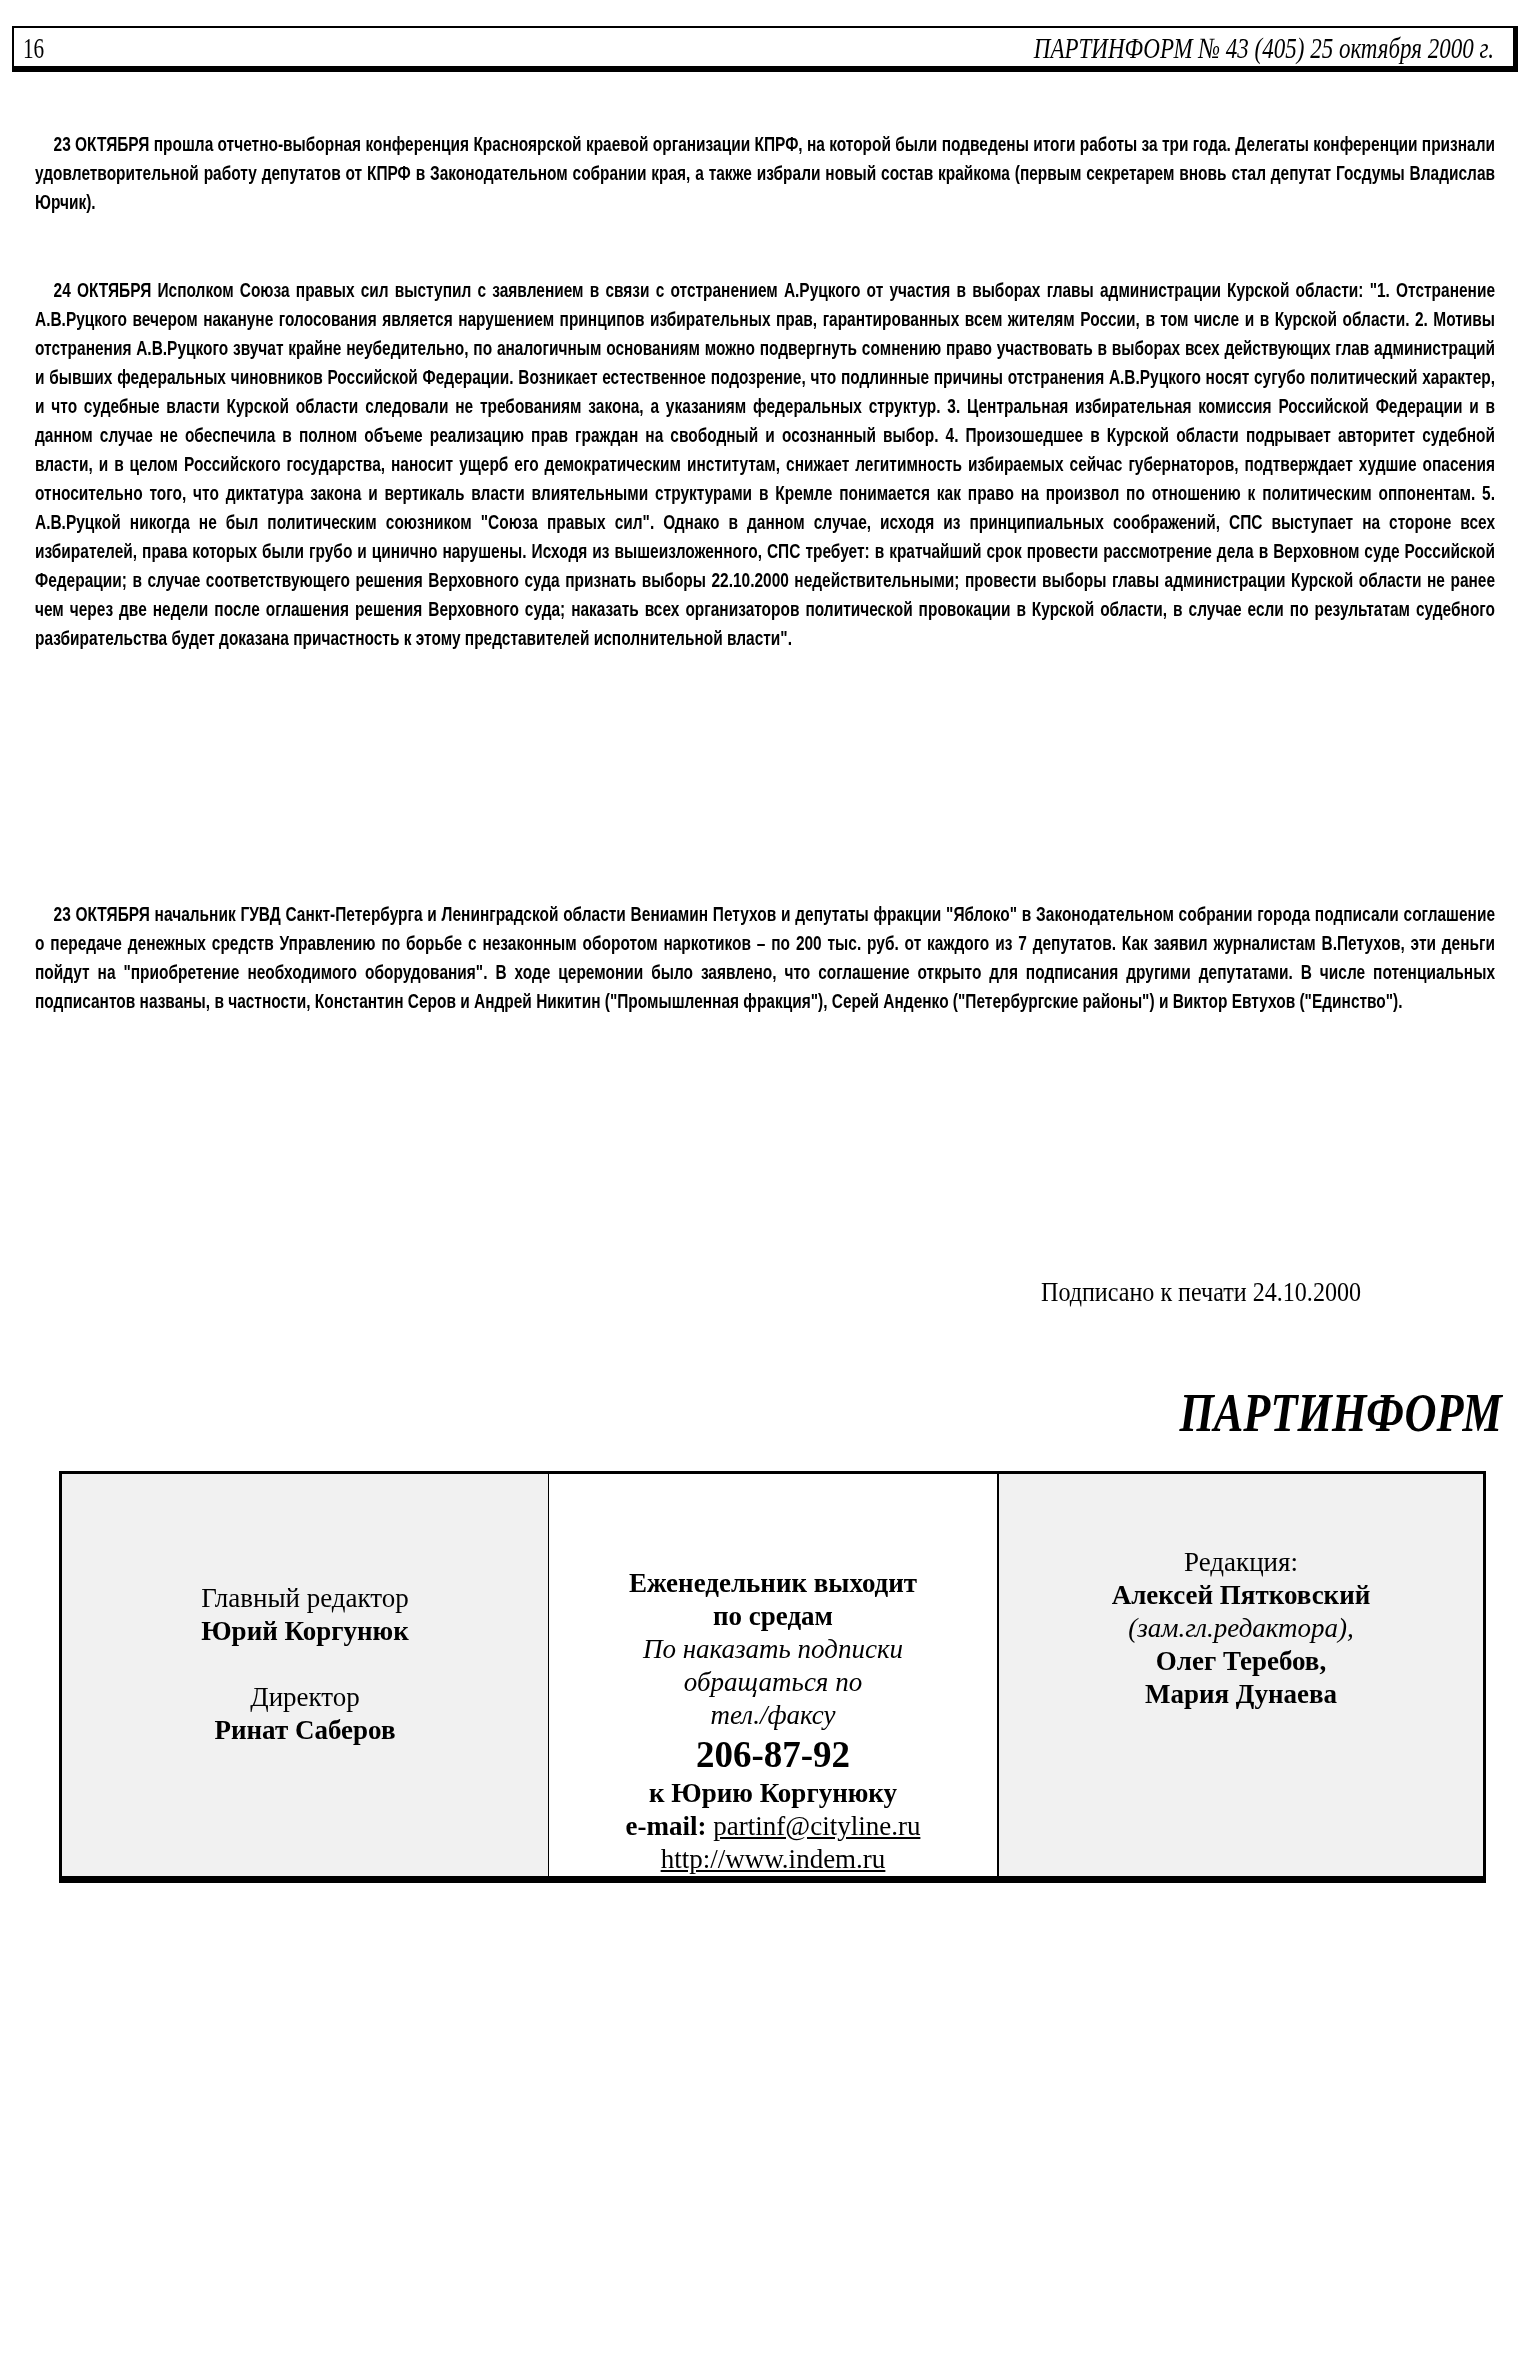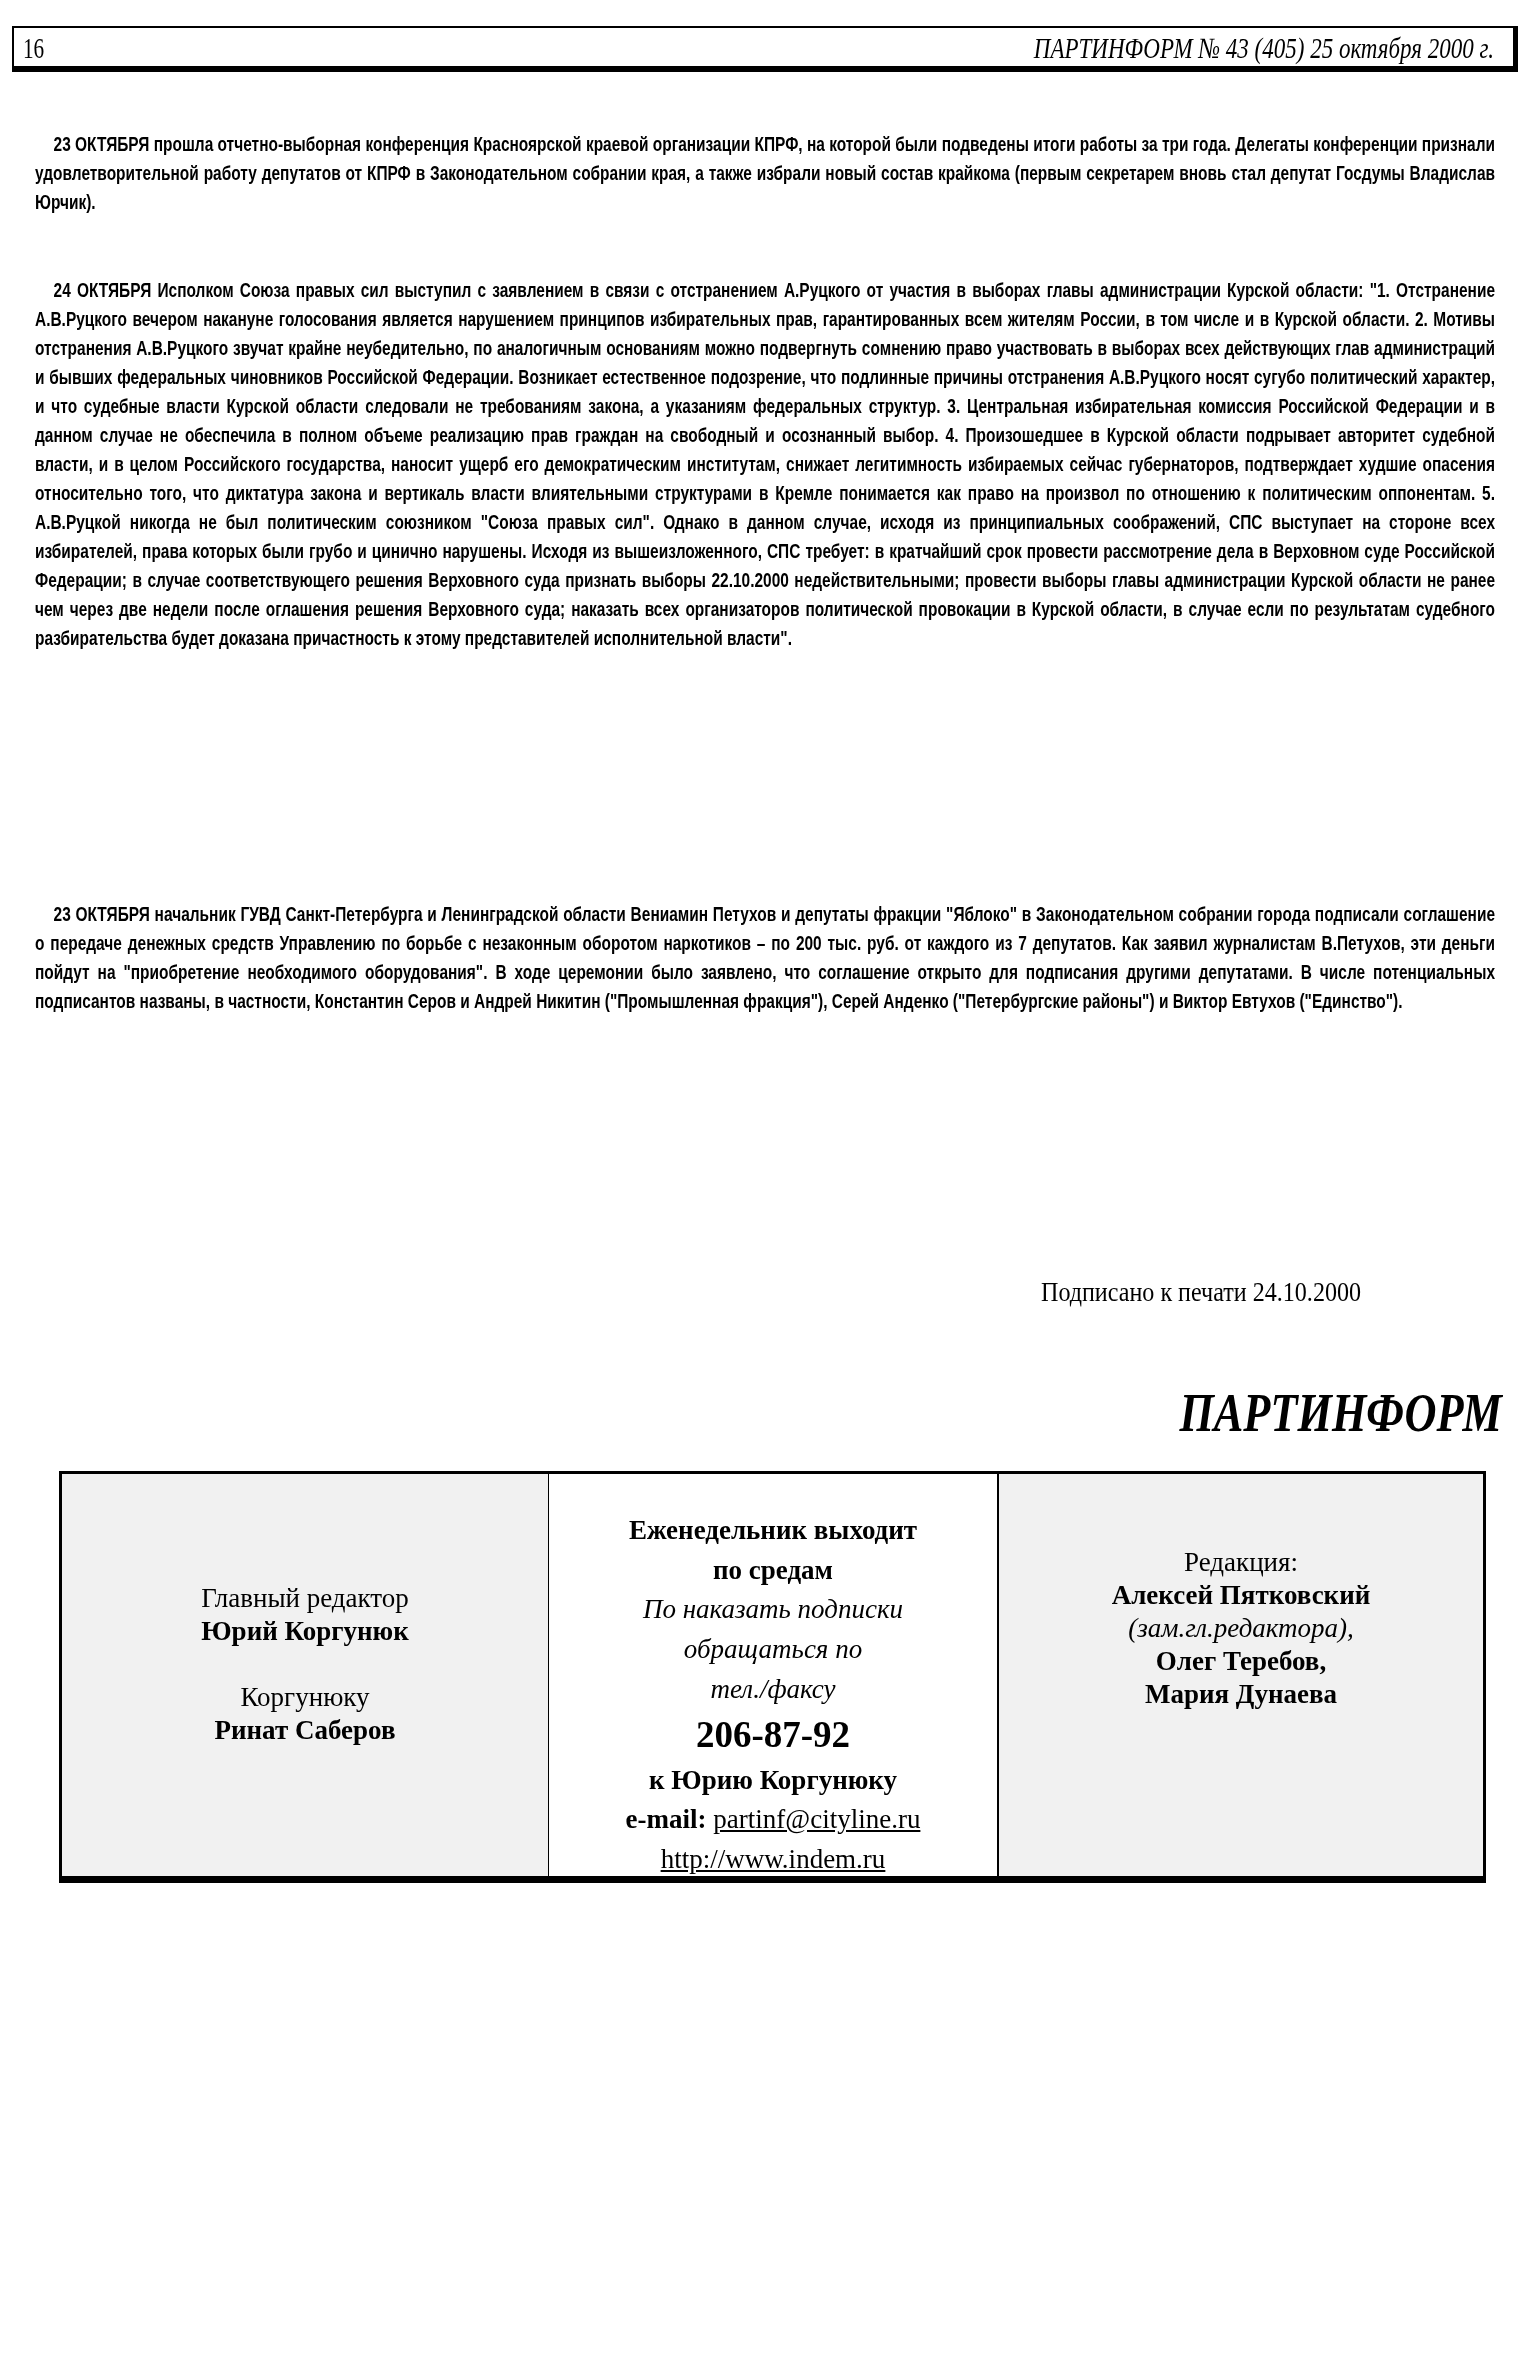--- a/index.html
+++ b/index.html
@@ -49,21 +49,21 @@
     position: absolute; left: 59px; top: 1471px; width: 1421px; height: 402px;
     border: 3.2px solid #000; border-bottom-width: 7.7px;
     display: flex; box-sizing: content-box;
   }
   .cell {
     height: 100%; box-sizing: border-box; display: flex; flex-direction: column;
     align-items: center; justify-content: center;
     font-family: "Liberation Serif", serif; text-align: center;
   }
   .cell-left { width: 487px; background: #f1f1f1; border-right: 1.9px solid #000; justify-content: flex-start; padding-top: 108px; }
-  .cell-mid { width: 450px; background: #ffffff; border-right: 2.6px solid #000; justify-content: space-between; padding-top: 40px; }
+  .cell-mid { width: 450px; background: #ffffff; border-right: 2.6px solid #000; justify-content: flex-end; padding-top: 40px; }
   .cell-right { flex: 1; background: #f1f1f1; justify-content: flex-start; padding-top: 72px; }
 
   .line { font-size: 27px; line-height: 33px; white-space: nowrap; }
   .b { font-weight: bold; }
   .i { font-style: italic; }
   .gap { height: 33px; }
   .phone { font-size: 37px; line-height: 45px; font-weight: bold; }
   .link { text-decoration: underline; color: #000; }
 </style>
 </head>
@@ -96,21 +96,21 @@
 
 <div class="masthead">
   <span>ПАРТИНФОРМ</span>
 </div>
 
 <div class="info-table">
   <div class="cell cell-left">
     <div class="line">Главный редактор</div>
     <div class="line b">Юрий Коргунюк</div>
     <div class="gap"></div>
-    <div class="line">Коргунюку</div>
+    <div class="line">Директор</div>
     <div class="line b">Ринат Саберов</div>
   </div>
 
   <div class="cell cell-mid">
     <div class="line b">Еженедельник выходит</div>
     <div class="line b">по средам</div>
     <div class="line i">По наказать подписки</div>
     <div class="line i">обращаться по</div>
     <div class="line i">тел./факсу</div>
     <div class="phone">206-87-92</div>

